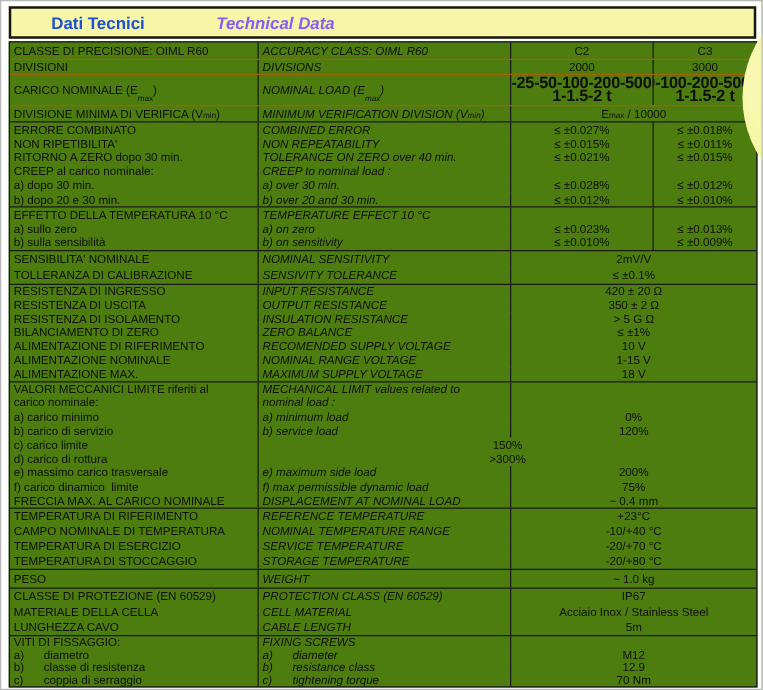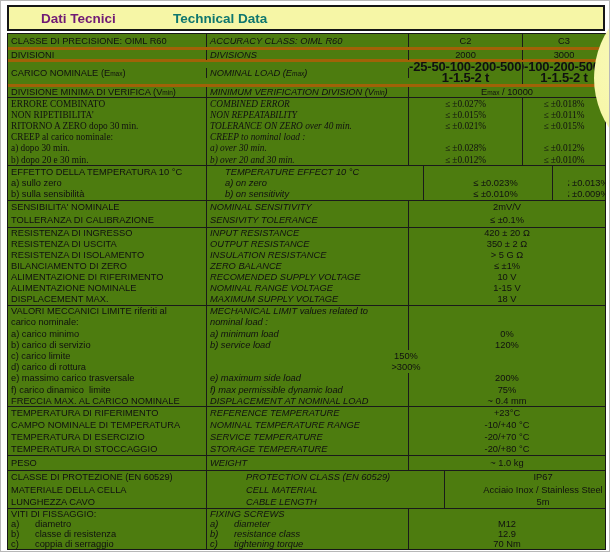--- a/index.html
+++ b/index.html
@@ -8,44 +8,44 @@
     position: relative; width: 610px; height: 552px;
     background: #ffffff; overflow: hidden;
     border: 1px solid #b8b8b8;
     font-family: "Liberation Sans", sans-serif;
   }
   .hbar {
     position: absolute; left: 6px; top: 4px; width: 598px; height: 26px;
     background: #f6f6a6; border: 2px solid #161616;
     display: flex; align-items: center; z-index: 1;
   }
-  .title-it { font-weight: bold; font-size: 13.5px; color: #701a75; margin-left: 32px; white-space: pre; }
-  .title-en { position: absolute; left: 164px; font-weight: bold; font-size: 13.5px; color: #0f766e; white-space: pre; }
+  .title-it { font-weight: bold; font-size: 13.5px; color: #1d4ed8; margin-left: 32px; white-space: pre; }
+  .title-en { position: absolute; left: 164px; font-weight: bold; font-style: italic; font-size: 13.5px; color: #8b5cf6; white-space: pre; }
   .circle {
     position: absolute; left: 593px; top: -13px; width: 180px; height: 180px;
     border-radius: 50%; z-index: 3;
     background: radial-gradient(circle at 40% 40%, #fbfbc9 0%, #f6f6a2 65%, #f1f184 100%);
   }
   .tbl {
     position: absolute; left: 6px; top: 32px; width: 599px;
     border: 1px solid #161616; background: #4d7c0f; z-index: 2;
   }
   .grp { border-bottom: 1px solid #1a1a1a; }
   .grp:last-child { border-bottom: none; }
   .row { display: flex; align-items: stretch; }
-  .gA .row + .row { border-top: 3px solid #a16207; align-items: center; }
+  .gA .row + .row { border-top: 1px solid #a16207; }
   .rA1 { height: 13px; } .rA2 { height: 12px; } .rA3 { height: 25px; } .rA4 { height: 13px; }
-  .gB .row { height: 11.2px; font-family: Liberation Serif, serif; }
-  .gC .row { height: 11.2px; gap: 15px; }
+  .gB .row { height: 11.2px; }
+  .gC .row { height: 11.2px; }
   .gD .row { height: 13px; }
   .gE .row { height: 11px; }
   .gF .row { height: 11.2px; } .gF .hdr { height: 22.4px; }
   .gG .row { height: 12px; }
   .gH .row { height: 14px; }
-  .gI .row { height: 12.2px; gap: 36px; }
+  .gI .row { height: 12.2px; }
   .gJ .row { height: 10.1px; align-items: flex-end; }
   .c { display: flex; align-items: center; white-space: pre; overflow: hidden; font-size: 9.3px; color: #101010; }
   .it { width: 199px; border-right: 1px solid #1a1a1a; padding-left: 3px; }
   .en { width: 202px; border-right: 1px solid #1a1a1a; padding-left: 3px; font-style: italic; }
   .v2 { width: 114px; border-right: 1px solid #1a1a1a; justify-content: center; text-align: center; }
   .v3 { flex: 1; justify-content: center; text-align: center; }
   .vs { flex: 1; justify-content: center; text-align: center; }
   sub { font-size: 6.5px; align-self: flex-end; margin-bottom: 1.5px; }
   .stack { flex-direction: column; justify-content: center; line-height: 10.6px; }
   .tight { font-size: 13px; letter-spacing: -0.2px; font-weight: bold; }
@@ -207,21 +207,21 @@
         <div class="c it">ALIMENTAZIONE DI RIFERIMENTO</div>
         <div class="c en">RECOMENDED SUPPLY VOLTAGE</div>
         <div class="c vs">10 V</div>
       </div>
       <div class="row">
         <div class="c it">ALIMENTAZIONE NOMINALE</div>
         <div class="c en">NOMINAL RANGE VOLTAGE</div>
         <div class="c vs">1-15 V</div>
       </div>
       <div class="row">
-        <div class="c it">DISPLACEMENT MAX.</div>
+        <div class="c it">ALIMENTAZIONE MAX.</div>
         <div class="c en">MAXIMUM SUPPLY VOLTAGE</div>
         <div class="c vs">18 V</div>
       </div>
     </div>
 
     <div class="grp gF">
       <div class="row hdr">
         <div class="c it stackL">
           <div>VALORI MECCANICI LIMITE riferiti al</div>
           <div>carico nominale:</div>

